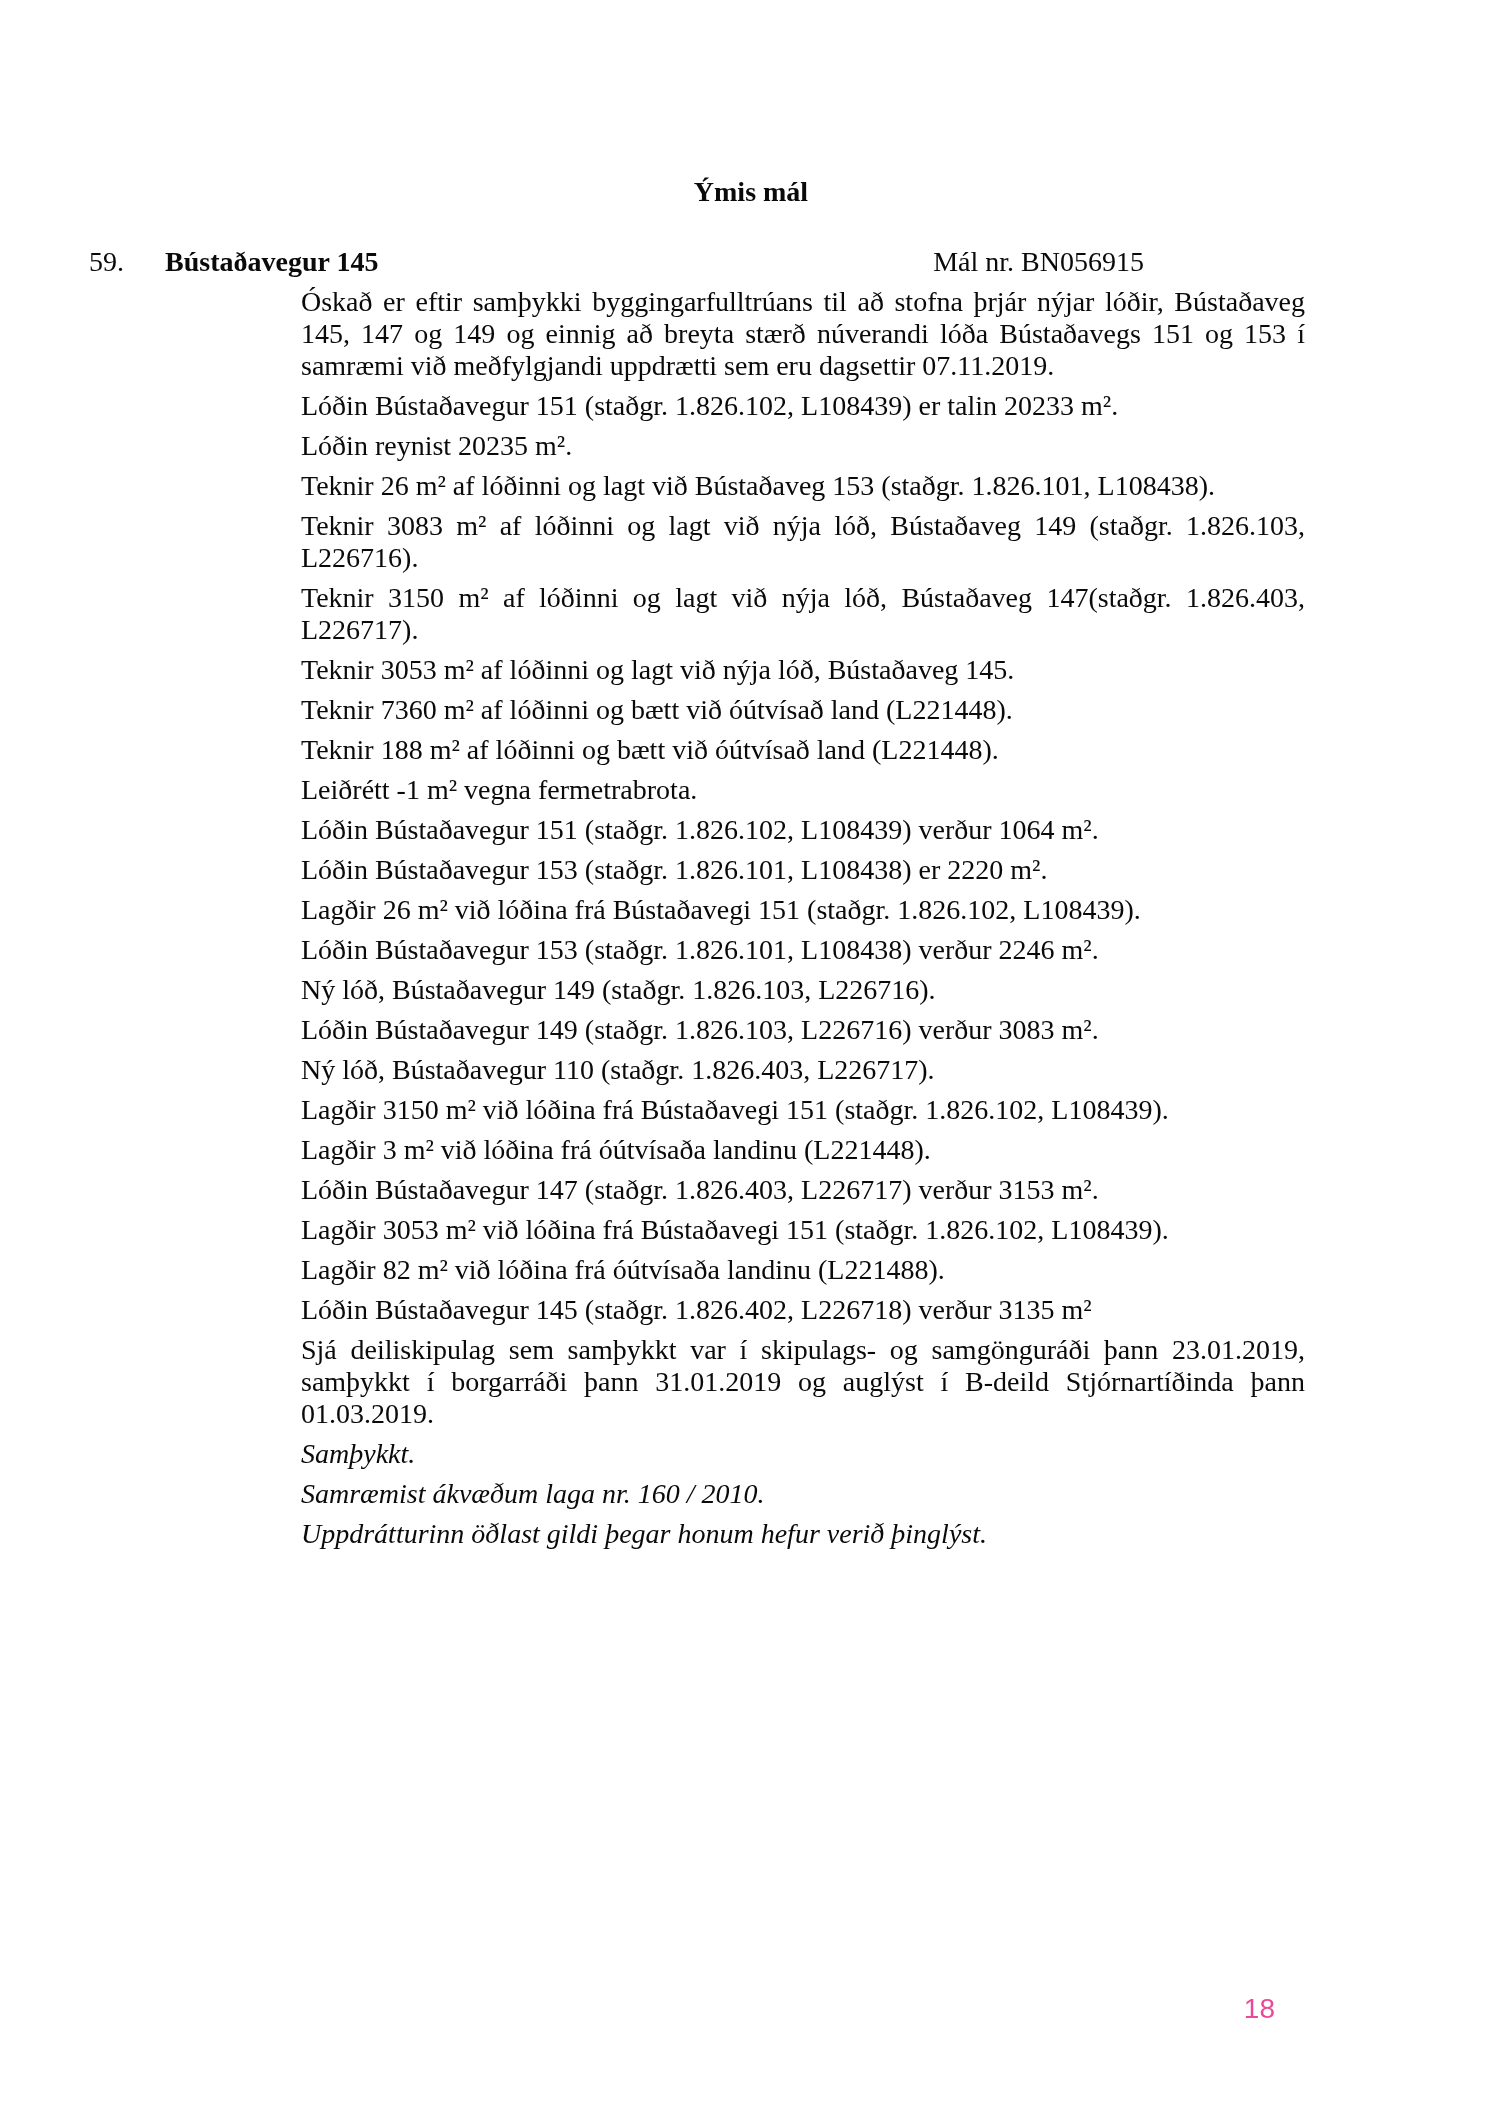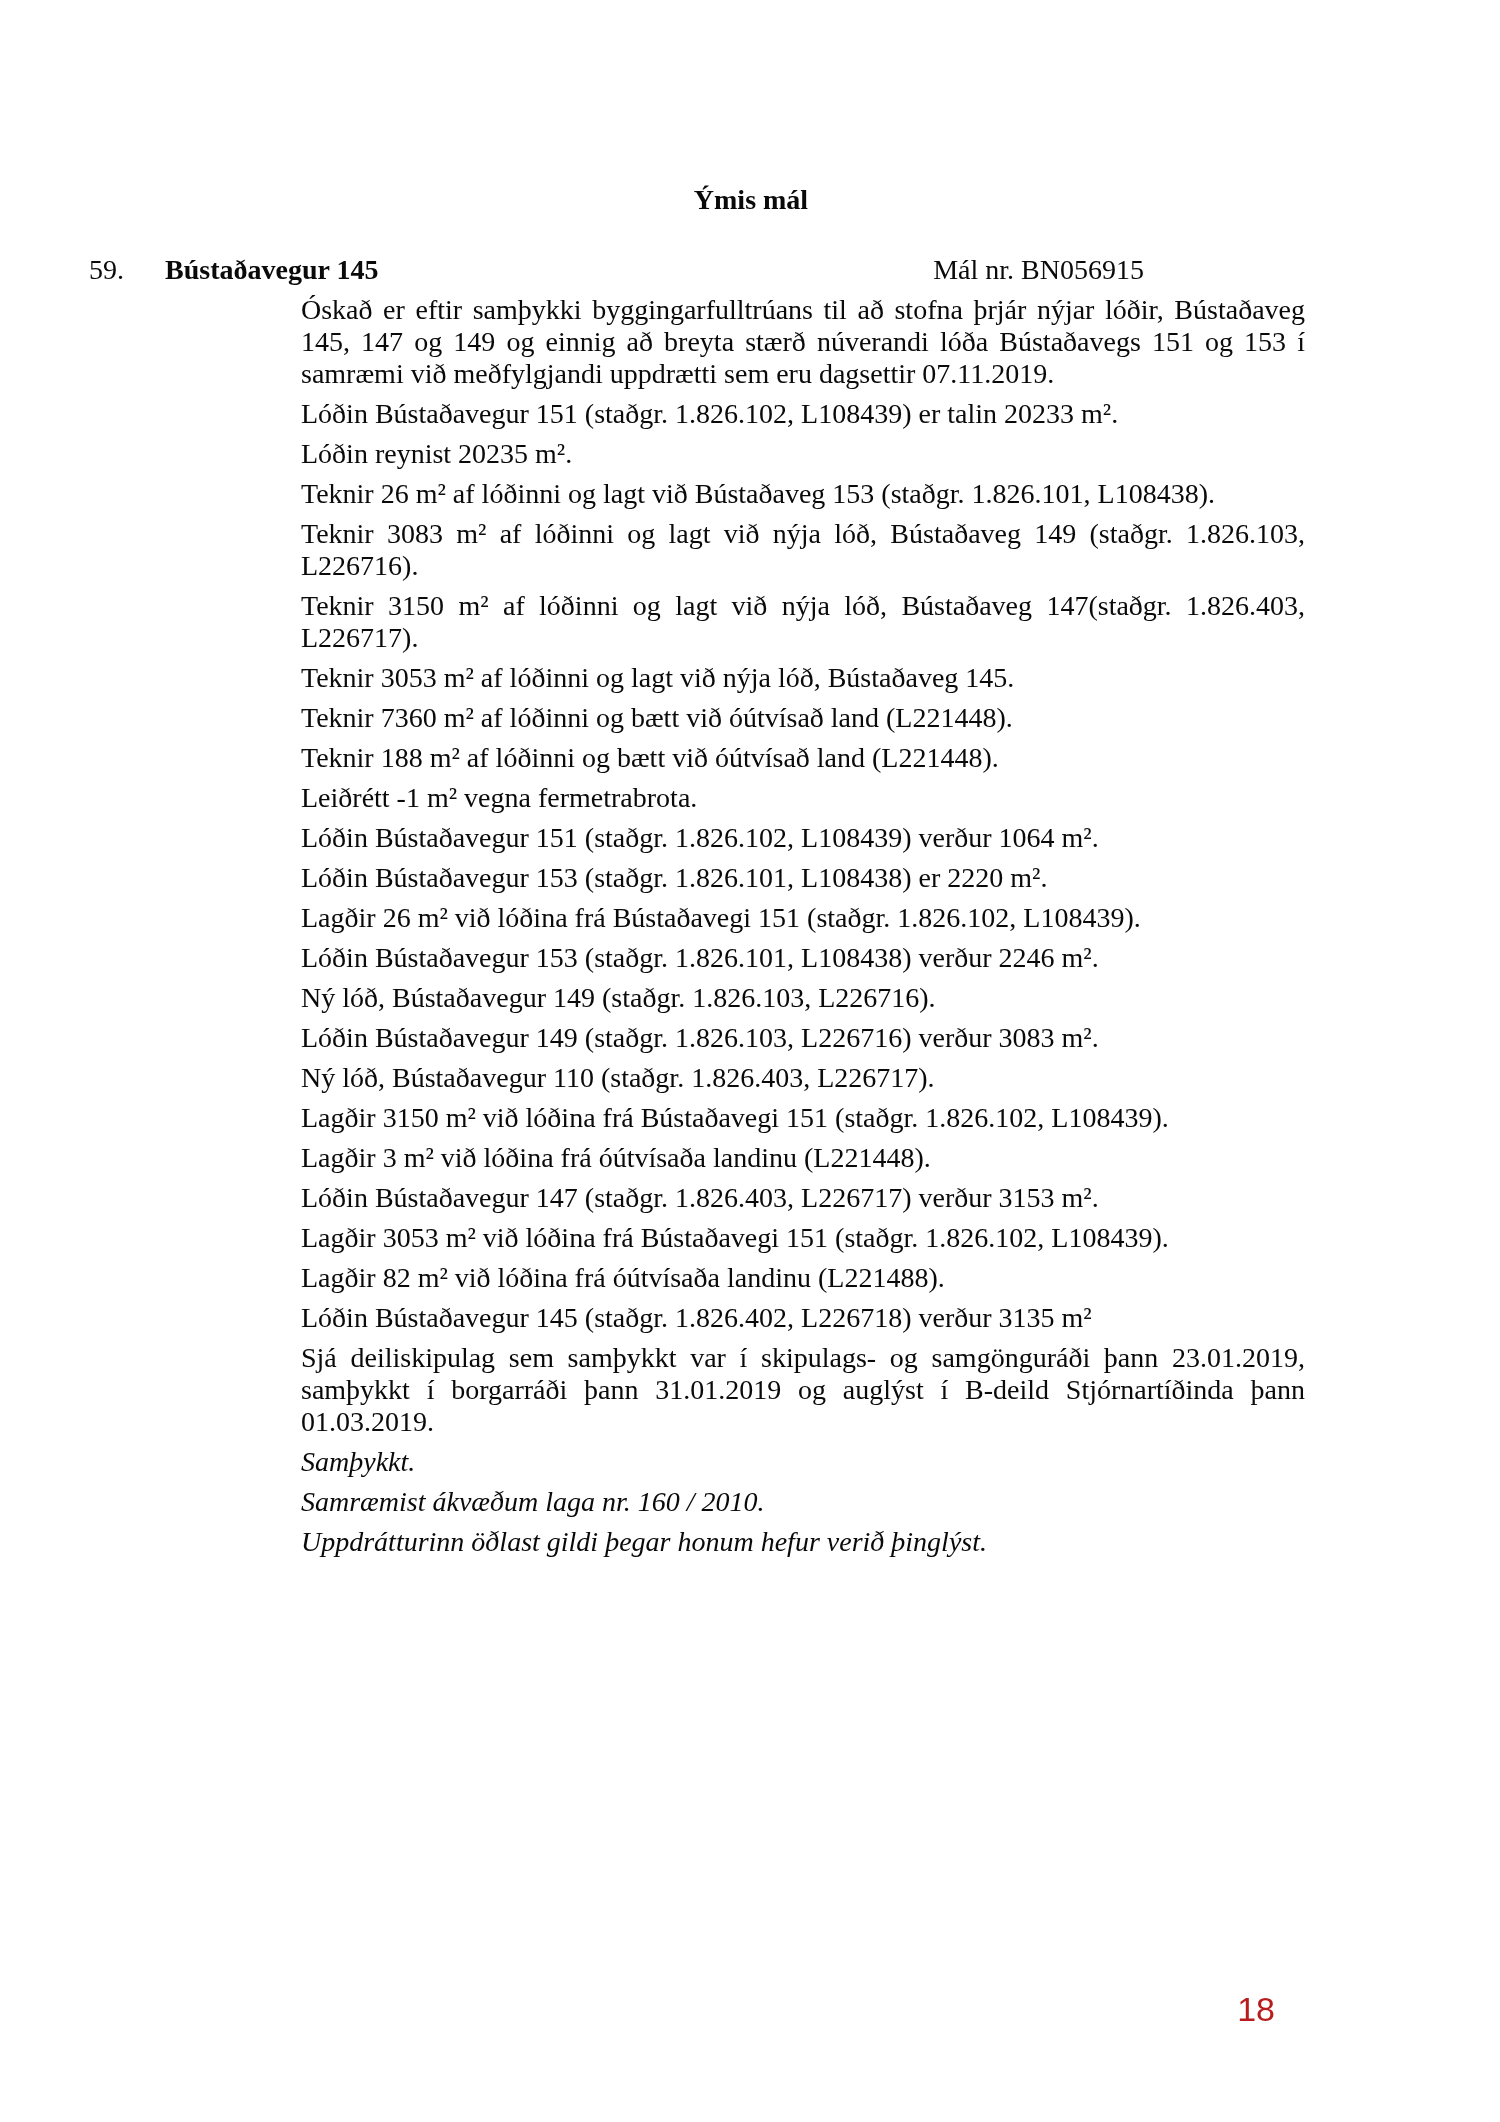--- a/index.html
+++ b/index.html
@@ -10,21 +10,21 @@
     background: #ffffff;
     color: #0a0a0a;
     font-family: "Liberation Serif", "DejaVu Serif", serif;
     font-size: 28px;
     line-height: 32px;
     box-sizing: border-box;
     padding-top: 172px;
     overflow: hidden;
   }
   .doc-title {
-    margin: 12px 187px 38px 189px;
+    margin: 4px 187px 38px 189px;
     text-align: center;
     font-weight: bold;
   }
   .item-head {
     display: flex;
     margin-left: 89px;
     width: 1055px; 
   }
   .item-no { width: 76px; flex: 0 0 76px; }
   .item-title { font-weight: bold; flex: 1 1 auto; }
@@ -34,23 +34,23 @@
     width: 1020px; 
     text-align: justify;
   }
   .item-body p { margin: 8px; padding: 0; }
   .item-body p.res { font-style: italic; }
   .page-num {
     position: absolute;
     top: 1991px;
     right: 225px;
     font-family: "Liberation Sans", "DejaVu Sans", sans-serif;
-    font-size: 34px;
+    font-size: 28px;
     line-height: 36px;
-    color: #b91c1c;
+    color: #ec4899;
   }
 </style>
 </head>
 <body>
 
 <div class="page">
 
   <div class="doc-title">Ýmis mál</div>
 
   <div class="item">

